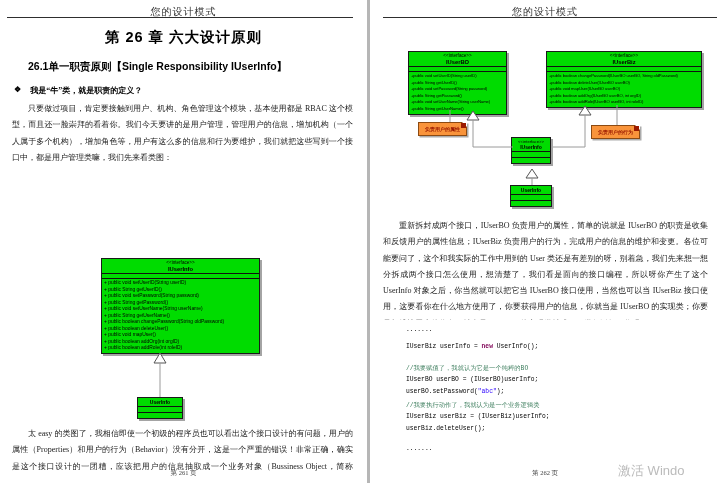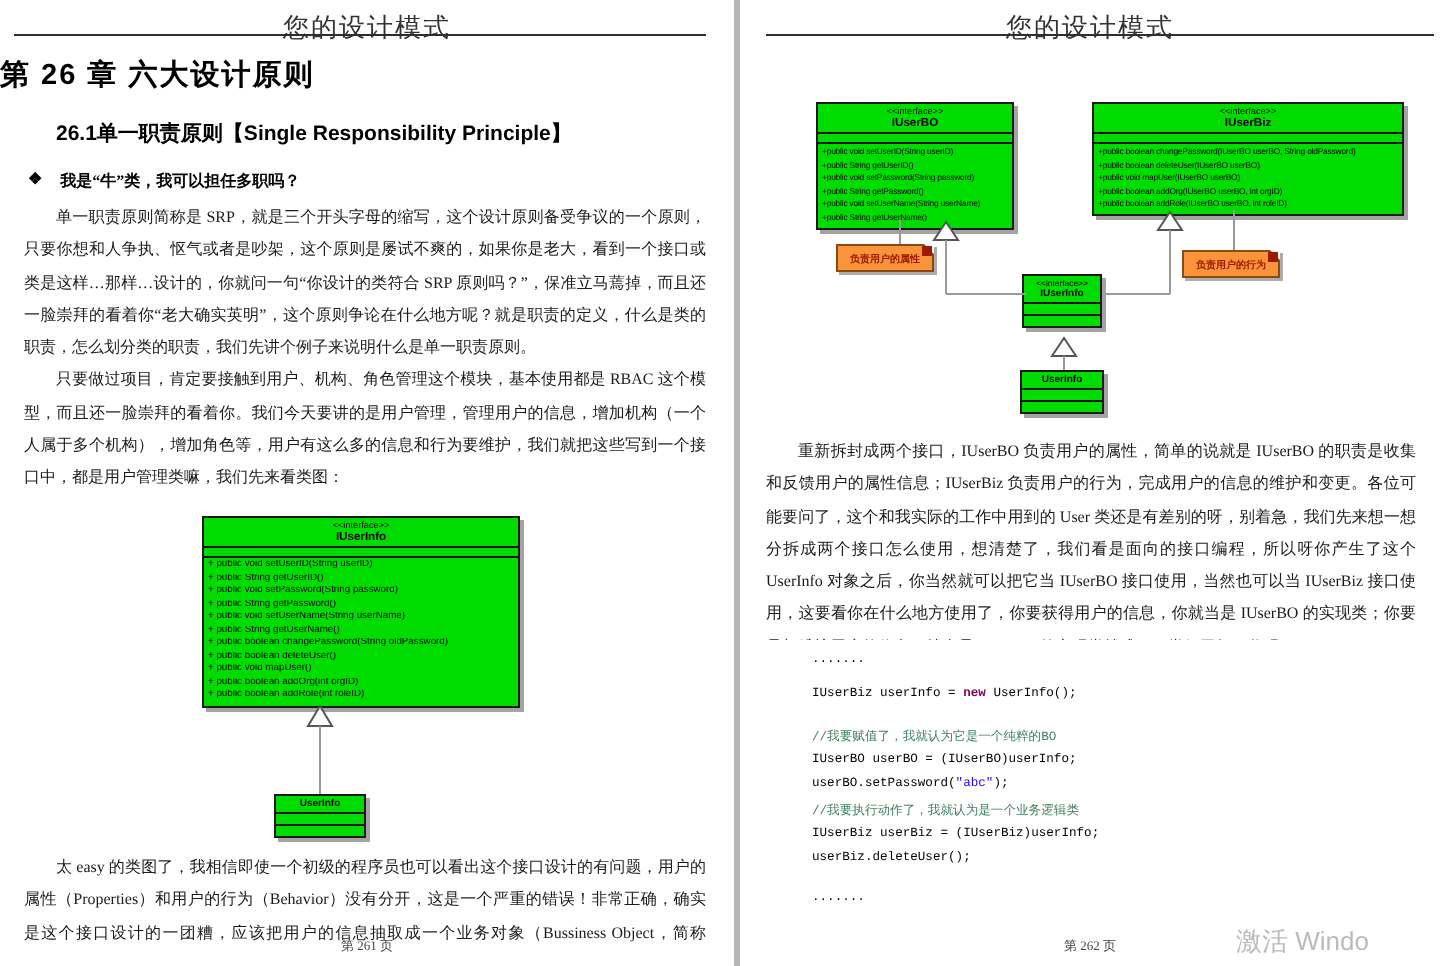--- a/index.html
+++ b/index.html
@@ -10,24 +10,24 @@
     font-family:"Liberation Serif","DejaVu Serif",serif;
     color:#1b1b1b;
     -webkit-text-size-adjust:none;
   }
   .page { position:absolute; top:0; height:483px; background:#fff; }
   #page-left  { left:0; width:367px; }
   #page-right { left:370px; width:350px; }
   .page-divider { position:absolute; top:0; left:367px; width:3px; height:483px; background:#b6b6b6; }
 
   .doc-header { position:absolute; top:5px; left:0; right:0; text-align:center;
-    font-size:13px; color:#333; letter-spacing:1px; }
+    font-size:10px; color:#333; letter-spacing:1px; }
   .header-rule { position:absolute; top:17px; height:0; border-top:1.6px solid #2e2e2e; }
 
-  .chapter-title { position:absolute; top:28px; left:0; right:0; text-align:left;
+  .chapter-title { position:absolute; top:28px; left:0; right:0; text-align:center;
     font-family:"Liberation Sans","DejaVu Sans",sans-serif;
     font-size:14.5px; font-weight:bold; letter-spacing:1px; color:#000; }
   .section-title { position:absolute; top:60px; left:28px;
     font-family:"Liberation Sans","DejaVu Sans",sans-serif;
     font-size:10.5px; font-weight:bold; color:#000; }
   .question-line { position:absolute; top:85px; left:14px; display:flex; gap:9px;
     font-size:8px; font-weight:bold; color:#000; }
   .question-line .marker { font-size:8px; }
 
   .body-text { position:absolute; font-size:8px; line-height:16.3px;
@@ -105,29 +105,28 @@
 </head>
 <body>
 
 <div id="screen">
 
   <div class="page" id="page-left">
     <div class="doc-header">您的设计模式</div>
     <div class="header-rule" style="left:7px; width:346px;"></div>
 
     <div class="chapter-title">第 26 章 六大设计原则</div>
-    <div class="section-title">26.1单一职责原则【Single Responsibility Principle】</div>
+    <div class="section-title">26.1单一职责原则【Single Responsibility IUserInfo】</div>
 
     <div class="question-line">
       <span class="marker">❖</span>
-      <span>我是“牛”类，我可以担任多职吗？</span>
+      <span>我是“牛”类，就是职责的定义？</span>
     </div>
 
     <div class="body-text" id="lp-paras">
-      <p>单一职责原则简称是 SRP，就是三个开头字母的缩写，这个设计原则备受争议的一个原则，只要你想和人争执、怄气或者是吵架，这个原则是屡试不爽的，如果你是老大，看到一个接口或类是这样…那样…设计的，你就问一句“你设计的类符合 SRP 原则吗？”，保准立马蔫掉，而且还一脸崇拜的看着你“老大确实英明”，这个原则争论在什么地方呢？就是职责的定义，什么是类的职责，怎么划分类的职责，我们先讲个例子来说明什么是单一职责原则。</p>
       <p>只要做过项目，肯定要接触到用户、机构、角色管理这个模块，基本使用都是 RBAC 这个模型，而且还一脸崇拜的看着你。我们今天要讲的是用户管理，管理用户的信息，增加机构（一个人属于多个机构），增加角色等，用户有这么多的信息和行为要维护，我们就把这些写到一个接口中，都是用户管理类嘛，我们先来看类图：</p>
     </div>
 
     <div class="uml-class" id="lp-iface">
       <div class="uml-head">
         <div class="uml-stereo">&lt;&lt;interface&gt;&gt;</div>
         <div class="uml-name">IUserInfo</div>
       </div>
       <div class="uml-attrs"></div>
       <div class="uml-methods">

